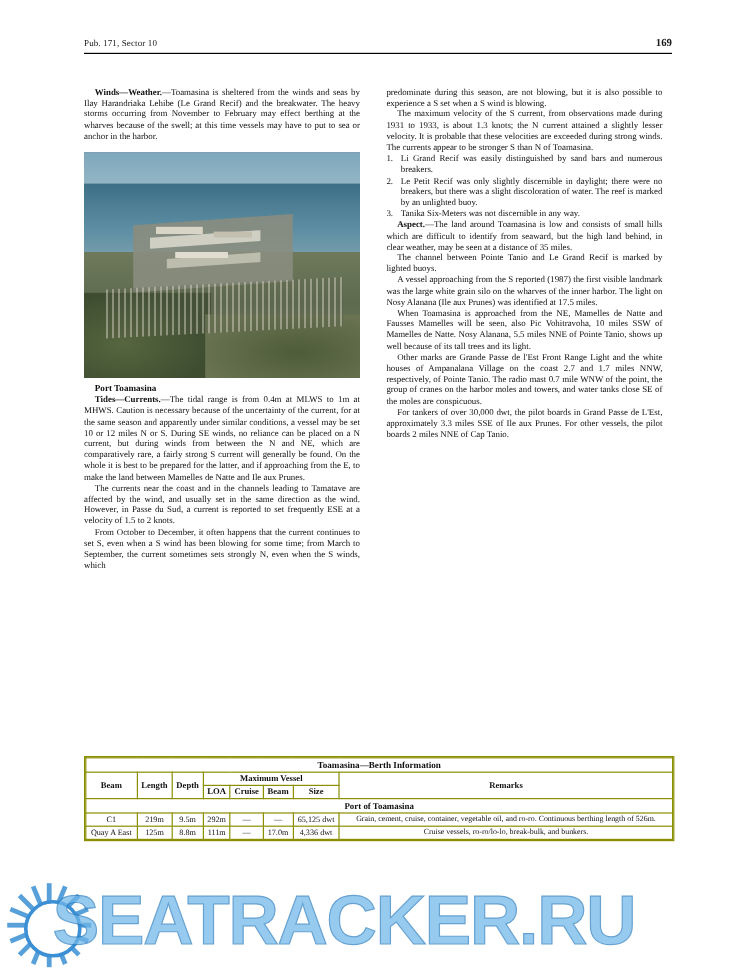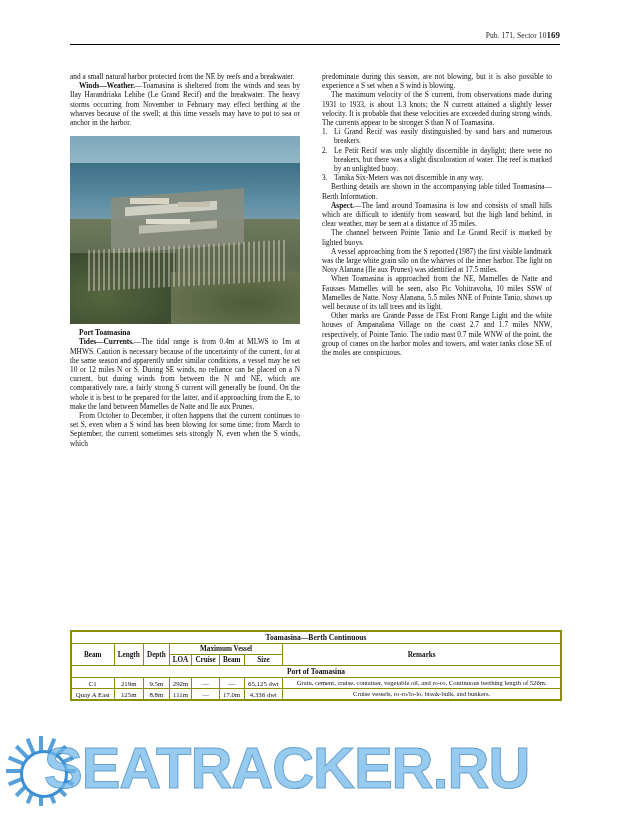--- a/index.html
+++ b/index.html
@@ -27,21 +27,21 @@
   .header-rule {
     position: absolute;
     top: 44px;
     left: 70px;
     width: 490px;
     height: 1px;
     background: #000;
   }
   .header-inner {
     display: flex;
-    justify-content: flex-end;
+    justify-content: space-between;
     align-items: baseline;
   }
   .header-pub {
     font-size: 7.5px;
     letter-spacing: 0.1px;
   }
   .header-page {
     font-size: 9px;
     font-weight: bold;
   }
@@ -235,64 +235,64 @@
 
   <div class="header">
     <div class="header-inner">
       <span class="header-pub">Pub. 171, Sector 10</span>
       <span class="header-page">169</span>
     </div>
   </div>
   <div class="header-rule"></div>
 
   <div class="col col-left">
-    <p class="noindent">and a small natural harbor protected from the NE by reefs and a breakwater.</p>
     <p><span class="bold">Winds—Weather.</span><span>—Toamasina is sheltered from the winds and seas by Ilay Harandriaka Lehibe (Le Grand Recif) and the breakwater. The heavy storms occurring from November to February may effect berthing at the wharves because of the swell; at this time vessels may have to put to sea or anchor in the harbor.</span></p>
 
     <div class="figure">
       <div class="fig-sky"></div>
       <div class="fig-sea"></div>
       <div class="fig-land"></div>
       <div class="fig-port"></div>
       <div class="fig-quay"></div>
       <div class="fig-quay2"></div>
       <div class="fig-ship" style="left:26%; top:33%; width:17%; height:3%;"></div>
       <div class="fig-ship" style="left:47%; top:35%; width:14%; height:2.6%; background:#c4c0b0;"></div>
       <div class="fig-ship" style="left:33%; top:44%; width:19%; height:2.8%; background:#e0ddd0;"></div>
       <div class="fig-green"></div>
       <div class="fig-green2"></div>
       <div class="fig-town"></div>
     </div>
     <p class="caption">Port Toamasina</p>
 
     <p><span class="bold">Tides—Currents.</span><span>—The tidal range is from 0.4m at MLWS to 1m at MHWS. Caution is necessary because of the uncertainty of the current, for at the same season and apparently under similar conditions, a vessel may be set 10 or 12 miles N or S. During SE winds, no reliance can be placed on a N current, but during winds from between the N and NE, which are comparatively rare, a fairly strong S current will generally be found. On the whole it is best to be prepared for the latter, and if approaching from the E, to make the land between Mamelles de Natte and Ile aux Prunes.</span></p>
+    <p>The currents near the coast and in the channels leading to Tamatave are affected by the wind, and usually set in the same direction as the wind. However, in Passe du Sud, a current is reported to set frequently ESE at a velocity of 1.5 to 2 knots.</p>
     <p>From October to December, it often happens that the current continues to set S, even when a S wind has been blowing for some time; from March to September, the current sometimes sets strongly N, even when the S winds, which</p>
   </div>
 
   <div class="col col-right">
     <p class="noindent">predominate during this season, are not blowing, but it is also possible to experience a S set when a S wind is blowing.</p>
     <p>The maximum velocity of the S current, from observations made during 1931 to 1933, is about 1.3 knots; the N current attained a slightly lesser velocity. It is probable that these velocities are exceeded during strong winds. The currents appear to be stronger S than N of Toamasina.</p>
     <ul class="numlist">
       <li><span class="num">1.</span><span>Li Grand Recif was easily distinguished by sand bars and numerous breakers.</span></li>
       <li><span class="num">2.</span><span>Le Petit Recif was only slightly discernible in daylight; there were no breakers, but there was a slight discoloration of water. The reef is marked by an unlighted buoy.</span></li>
       <li><span class="num">3.</span><span>Tanika Six-Meters was not discernible in any way.</span></li>
     </ul>
-    <p>Berthing details are shown in the accompanying table titled Toamasina—Berth Information.</p>
     <p><span class="bold">Aspect.</span><span>—The land around Toamasina is low and consists of small hills which are difficult to identify from seaward, but the high land behind, in clear weather, may be seen at a distance of 35 miles.</span></p>
     <p>The channel between Pointe Tanio and Le Grand Recif is marked by lighted buoys.</p>
     <p>A vessel approaching from the S reported (1987) the first visible landmark was the large white grain silo on the wharves of the inner harbor. The light on Nosy Alanana (Ile aux Prunes) was identified at 17.5 miles.</p>
     <p>When Toamasina is approached from the NE, Mamelles de Natte and Fausses Mamelles will be seen, also Pic Vohitravoha, 10 miles SSW of Mamelles de Natte. Nosy Alanana, 5.5 miles NNE of Pointe Tanio, shows up well because of its tall trees and its light.</p>
     <p>Other marks are Grande Passe de l'Est Front Range Light and the white houses of Ampanalana Village on the coast 2.7 and 1.7 miles NNW, respectively, of Pointe Tanio. The radio mast 0.7 mile WNW of the point, the group of cranes on the harbor moles and towers, and water tanks close SE of the moles are conspicuous.</p>
+    <p>For tankers of over 30,000 dwt, the pilot boards in Grand Passe de L'Est, approximately 3.3 miles SSE of Ile aux Prunes. For other vessels, the pilot boards 2 miles NNE of Cap Tanio.</p>
   </div>
 
   <div class="table-wrap">
     <table class="berth">
       <tbody>
           <tr>
-        <td class="tbl-title" colspan="8">Toamasina—Berth Continuous</td>
+        <td class="tbl-title" colspan="8">Toamasina—Berth Information</td>
       </tr>
       <tr>
         <th rowspan="2">Beam</th>
         <th rowspan="2">Length</th>
         <th rowspan="2">Depth</th>
         <th colspan="4">Maximum Vessel</th>
         <th rowspan="2">Remarks</th>
       </tr>
       <tr>
         <th>LOA</th>

